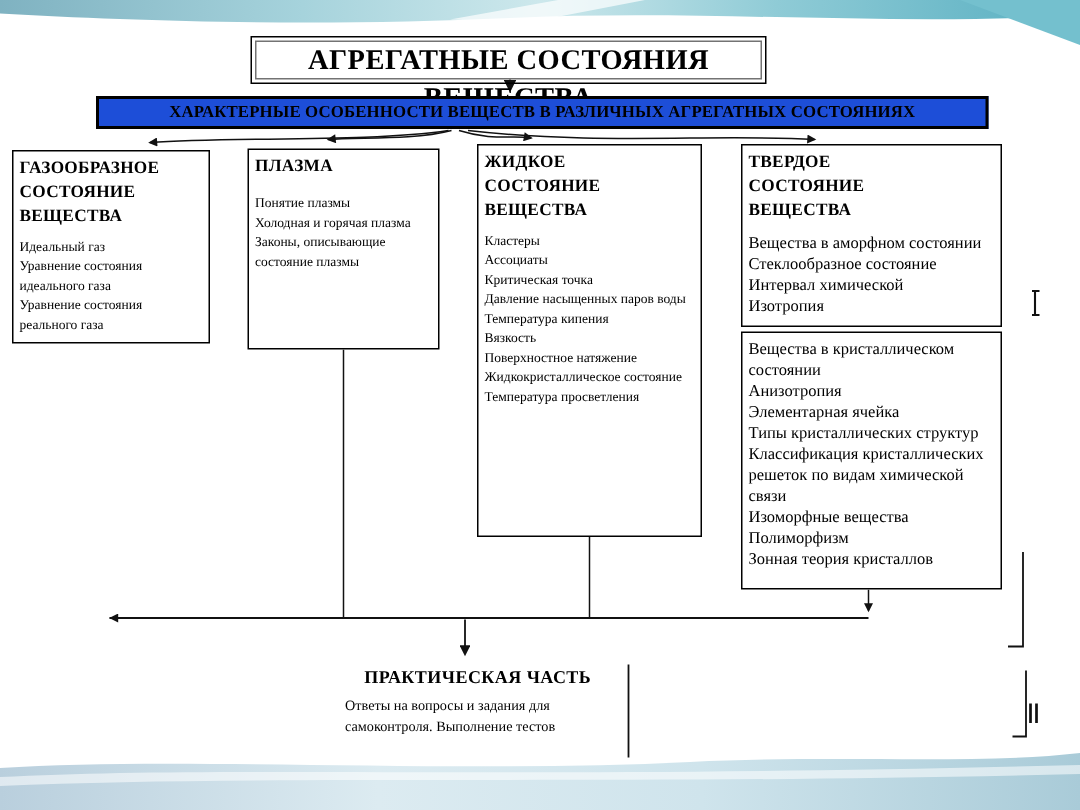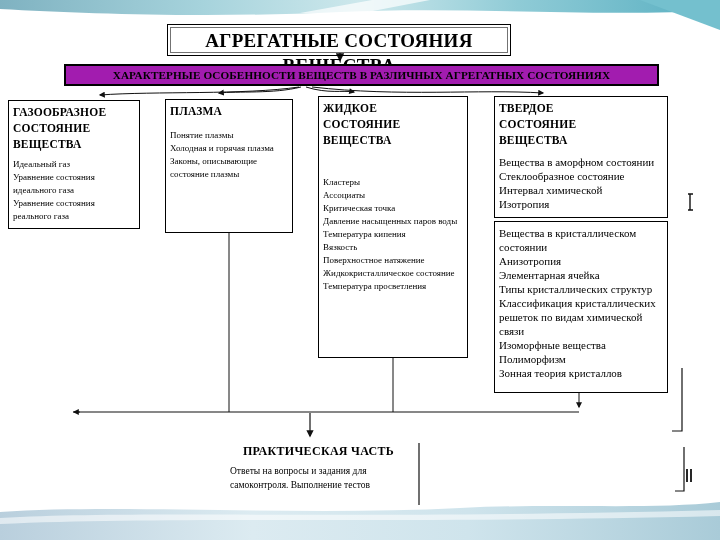--- a/index.html
+++ b/index.html
@@ -7,21 +7,21 @@
          font-family:"Liberation Serif","DejaVu Serif",serif;color:#000;}
   .abs{position:absolute;box-sizing:border-box;}
   .box{border:1px solid #000;background:#fff;padding:3px 4px;}
   .hd{font-weight:bold;font-size:11.5px;line-height:16px;letter-spacing:.2px;}
   .hd.narrow{max-width:118px;}
   .hd.center{max-width:none;}
   .items{font-size:9px;line-height:13px;}
   .items.tight{font-size:11px;line-height:14px;}
   .titlebox{border:1px solid #737373;outline:1px solid #000;outline-offset:2px;background:#fff;
             font-weight:bold;font-size:19px;line-height:25px;text-align:center;letter-spacing:.3px;}
-  .subtitlebox{border:2px solid #000;background:#a21caf;font-weight:bold;font-size:11.2px;
+  .subtitlebox{border:2px solid #000;background:#1d4ed8;font-weight:bold;font-size:11.2px;
                line-height:18px;text-align:center;letter-spacing:.1px;}
   .prac-title{font-weight:bold;font-size:12px;line-height:16px;text-align:center;letter-spacing:.3px;}
   .prac-text{font-size:9.5px;line-height:13.5px;text-align:left;margin-top:6px;padding:0 12px;}
   svg{display:block;}
   .overlay{pointer-events:none;}
 </style>
 </head>
 <body>
 
 <div class="slide">
@@ -106,21 +106,21 @@
     <div class="hd center">ПЛАЗМА</div>
     <div class="items" style="margin-top:10px">
       <div>Понятие плазмы</div>
       <div>Холодная и горячая плазма</div>
       <div>Законы, описывающие состояние плазмы</div>
     </div>
   </div>
 
   <div class="abs box" style="left:318px;top:96px;width:150px;height:262px">
     <div class="hd narrow">ЖИДКОЕ СОСТОЯНИЕ ВЕЩЕСТВА</div>
-    <div class="items" style="margin-top:28px">
+    <div class="items" style="margin-top:6px">
       <div>Кластеры</div>
       <div>Ассоциаты</div>
       <div>Критическая точка</div>
       <div>Давление насыщенных паров воды</div>
       <div>Температура кипения</div>
       <div>Вязкость</div>
       <div>Поверхностное натяжение</div>
       <div>Жидкокристаллическое состояние</div>
       <div>Температура просветления</div>
     </div>

